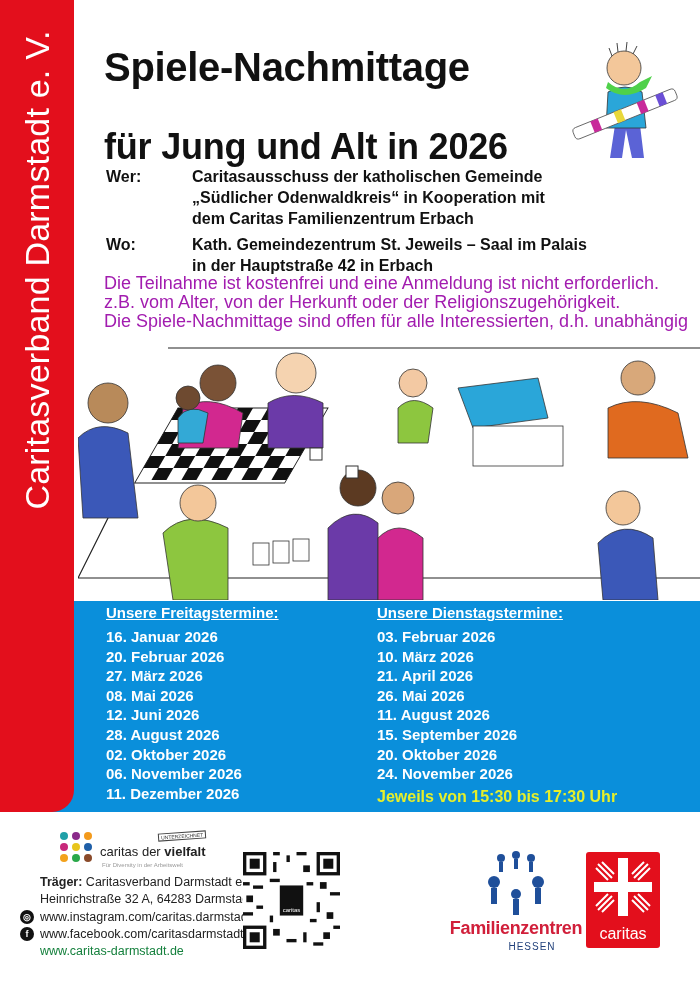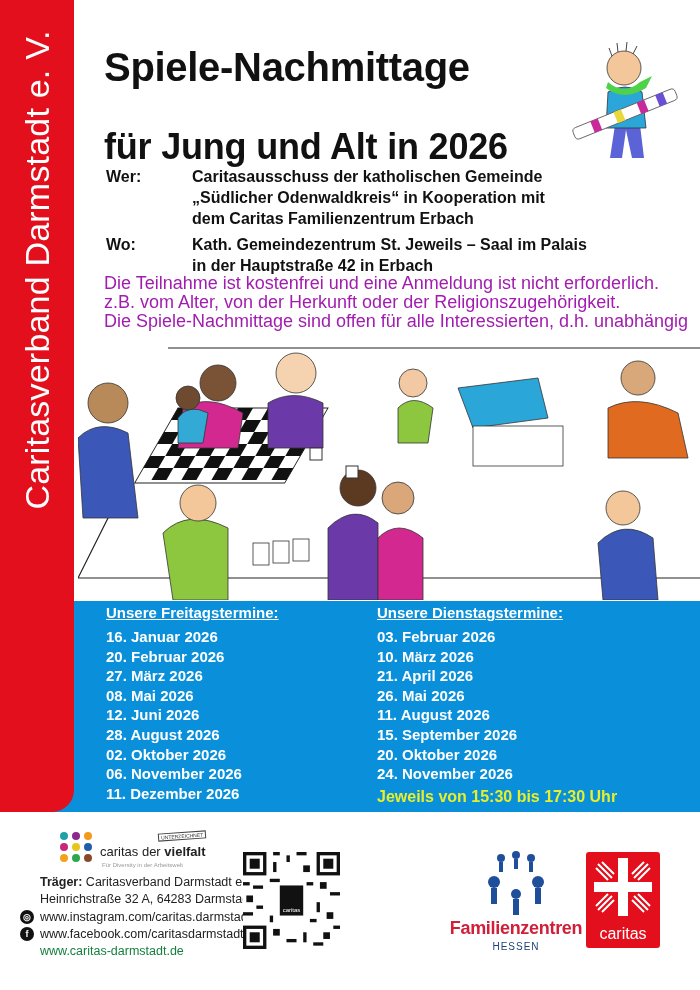--- a/index.html
+++ b/index.html
@@ -26,21 +26,21 @@
   .charta .dot { width: 8px; height: 8px; border-radius: 50%; }
   .charta .name { position: absolute; left: 40px; top: 12px; font-size: 13px; white-space: nowrap; }
   .charta .name b { font-weight: bold; }
   .charta .sub { position: absolute; left: 42px; top: 30px; font-size: 6px; color: #999; white-space: nowrap; }
   .charta .stamp { position: absolute; left: 98px; top: 0; font-size: 5px; border: 1px solid #444; padding: 0 2px; transform: rotate(-4deg); color: #333; }
   .fline { position: absolute; left: 20px; white-space: nowrap; }
   .fico { position: absolute; left: 0; width: 14px; height: 14px; border-radius: 50%; background: #111; color: #fff; font-size: 9px; text-align: center; line-height: 14px; font-weight: bold; }
   .qr { position: absolute; left: 243px; top: 852px; width: 97px; height: 97px; background: #fff; }
   .fam { position: absolute; left: 456px; top: 850px; width: 120px; height: 110px; text-align: center; }
   .fam .word { position: absolute; left: -10px; top: 68px; width: 140px; font-size: 18px; color: #d11f3a; font-weight: bold; letter-spacing: -0.3px; }
-  .fam .sub { position: absolute; left: 0; top: 91px; width: 120px; font-size: 10px; color: #1f3f7a; letter-spacing: 1px; }
+  .fam .sub { position: absolute; left: 16px; top: 91px; width: 120px; font-size: 10px; color: #1f3f7a; letter-spacing: 1px; }
   .caritas { position: absolute; left: 586px; top: 852px; width: 74px; height: 96px; background: #e30f1c; border-radius: 3px; }
   .caritas .cl { position: absolute; bottom: 5px; left: 0; width: 100%; text-align: center; color: #fff; font-size: 16px; }
 </style>
 </head>
 <body>
 
 <div class="sidebar">
   <div class="sidebar-text">Caritasverband Darmstadt e. V.</div>
 </div>
 

